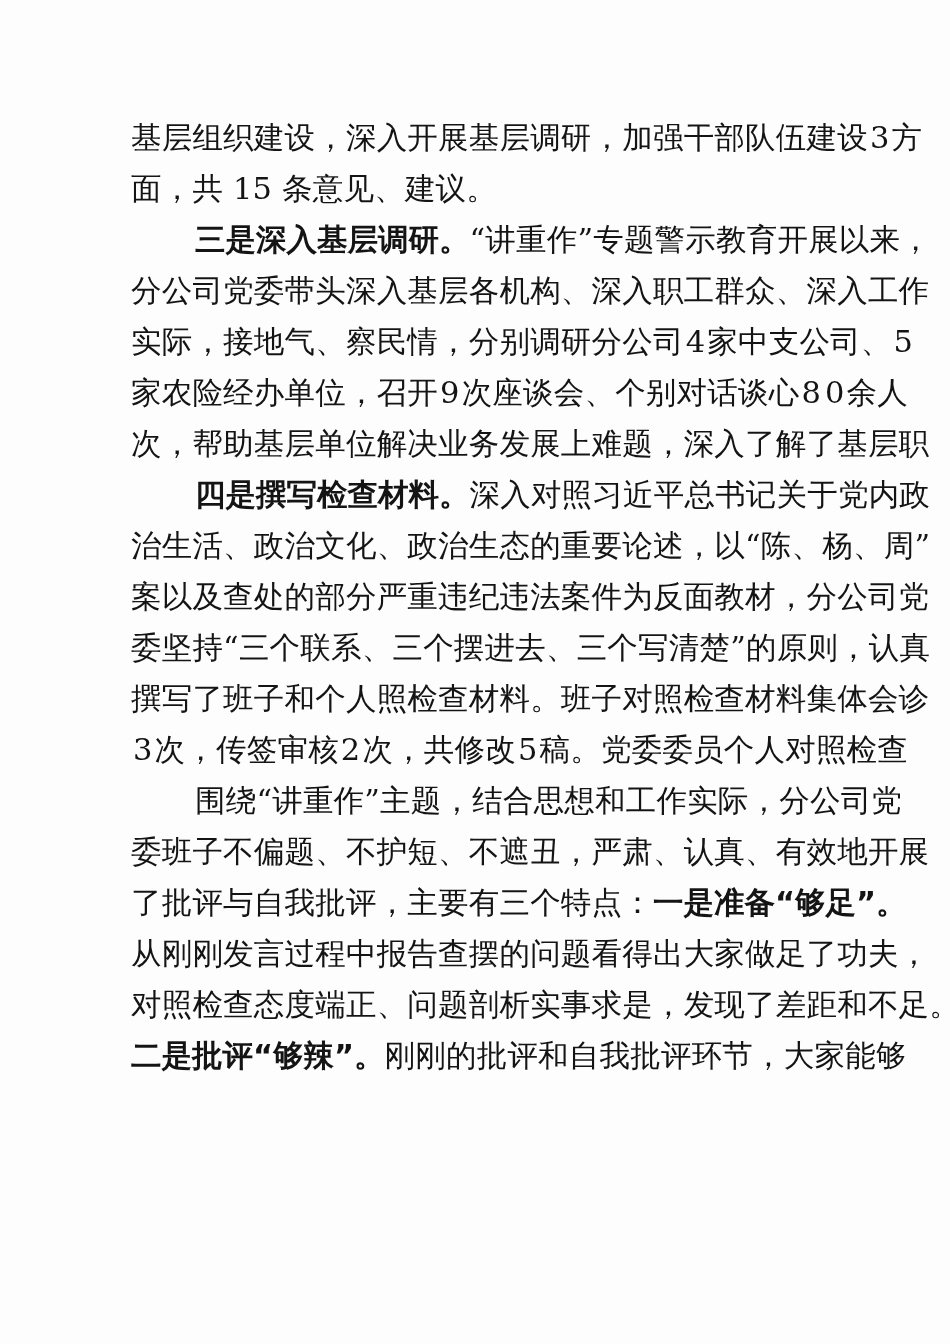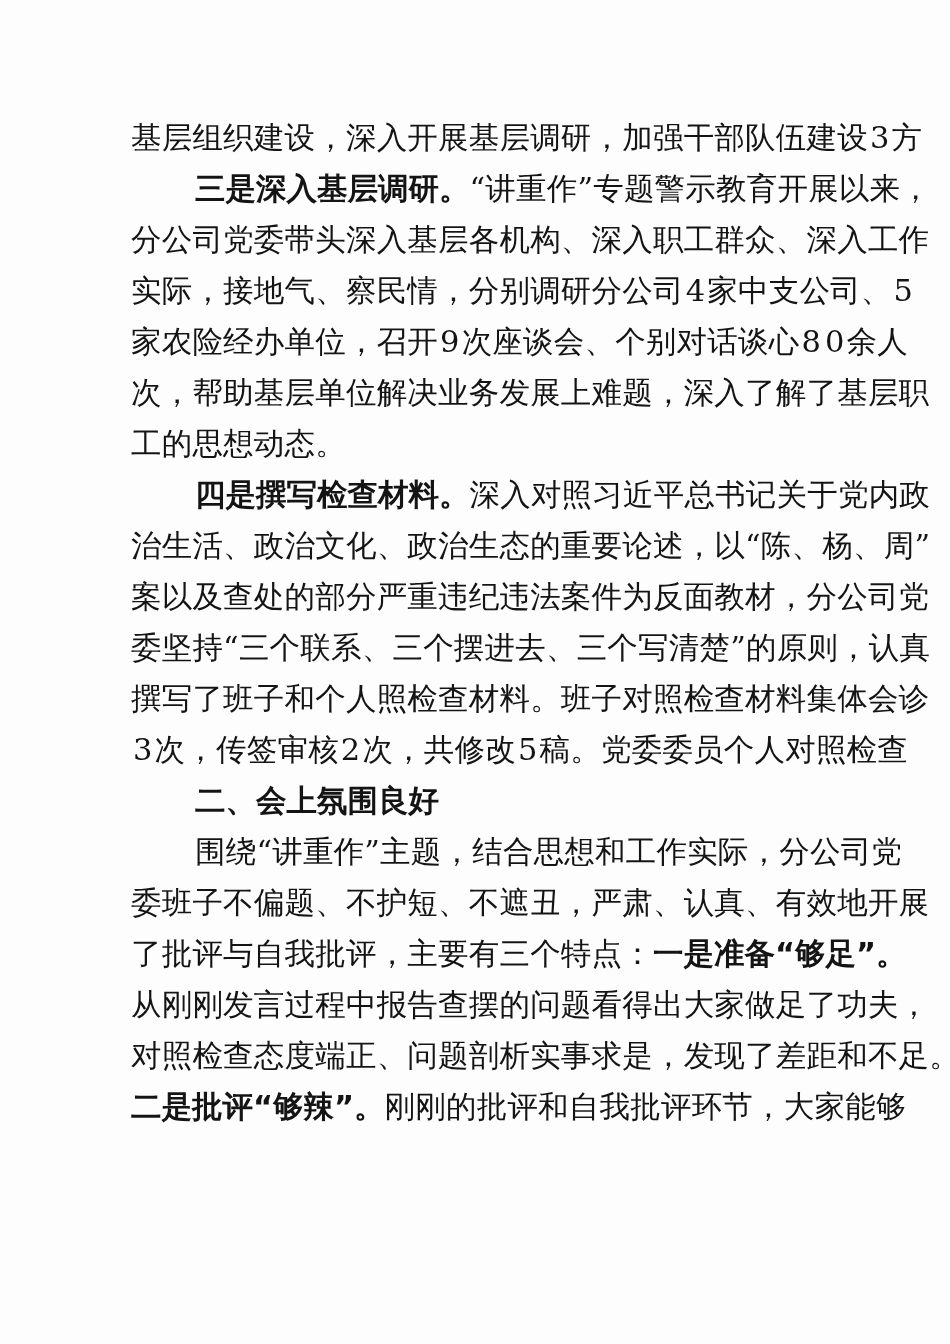--- a/index.html
+++ b/index.html
@@ -87,20 +87,21 @@
       <span class="ch">部</span>
       <span class="ch">队</span>
       <span class="ch">伍</span>
       <span class="ch">建</span>
       <span class="ch">设</span>
       <span class="ch"> </span>
       <span class="ch num">3</span>
       <span class="ch"> </span>
       <span class="ch">方</span>
     </div>
+    <div class="line"><span class="">面，共 15 条意见、建议。</span></div>
     <div class="line ind just">
       <span class="ch b">三</span>
       <span class="ch b">是</span>
       <span class="ch b">深</span>
       <span class="ch b">入</span>
       <span class="ch b">基</span>
       <span class="ch b">层</span>
       <span class="ch b">调</span>
       <span class="ch b">研</span>
       <span class="ch b">。</span>
@@ -232,21 +233,20 @@
       <span class="ch">，</span>
       <span class="ch">深</span>
       <span class="ch">入</span>
       <span class="ch">了</span>
       <span class="ch">解</span>
       <span class="ch">了</span>
       <span class="ch">基</span>
       <span class="ch">层</span>
       <span class="ch">职</span>
     </div>
-    <div class="line"><span class="">工的思想动态。</span></div>
     <div class="line ind just">
       <span class="ch b">四</span>
       <span class="ch b">是</span>
       <span class="ch b">撰</span>
       <span class="ch b">写</span>
       <span class="ch b">检</span>
       <span class="ch b">查</span>
       <span class="ch b">材</span>
       <span class="ch b">料</span>
       <span class="ch b">。</span>
@@ -406,21 +406,20 @@
       <span class="ch">委</span>
       <span class="ch">委</span>
       <span class="ch">员</span>
       <span class="ch">个</span>
       <span class="ch">人</span>
       <span class="ch">对</span>
       <span class="ch">照</span>
       <span class="ch">检</span>
       <span class="ch">查</span>
     </div>
-    <div class="line ind"><span class="b">二、会上氛围良好</span></div>
     <div class="line ind just">
       <span class="ch">围</span>
       <span class="ch">绕</span>
       <span class="ch">“</span>
       <span class="ch">讲</span>
       <span class="ch">重</span>
       <span class="ch">作</span>
       <span class="ch">”</span>
       <span class="ch">主</span>
       <span class="ch">题</span>

